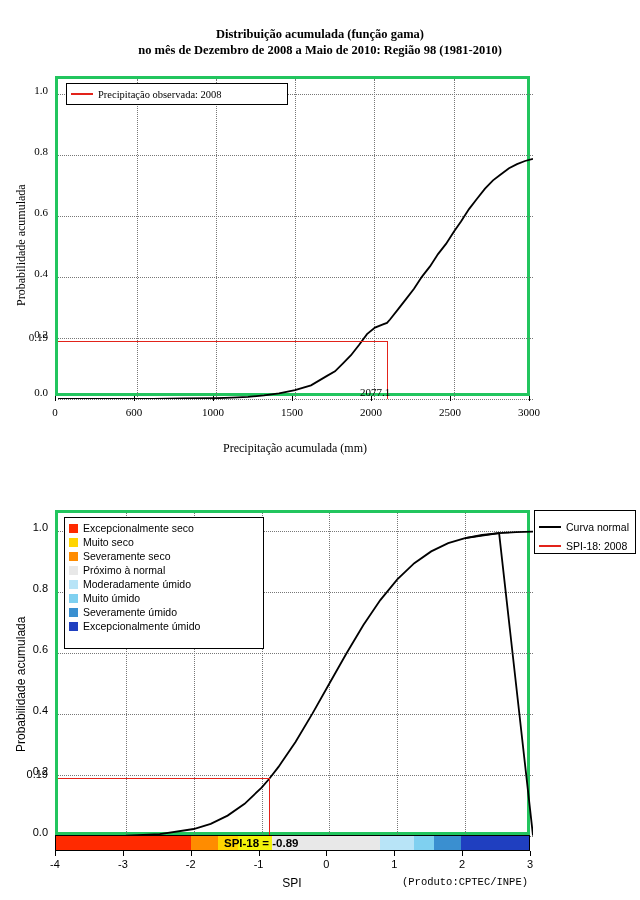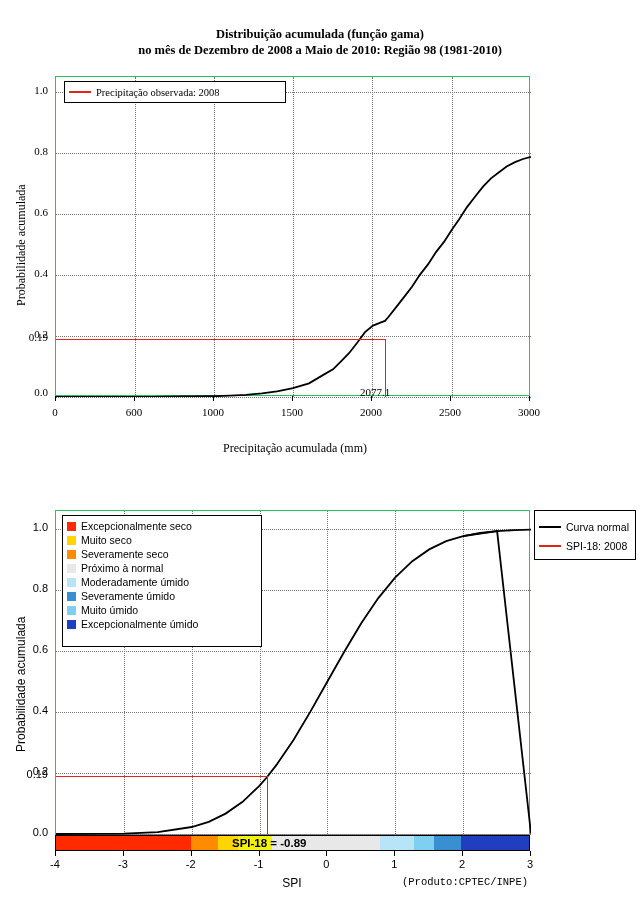--- a/index.html
+++ b/index.html
@@ -3,21 +3,21 @@
 <meta charset="utf-8">
 <style>
   html,body{margin:0;padding:0;}
   body{width:640px;height:900px;background:#ffffff;font-family:"Liberation Sans",sans-serif;position:relative;overflow:hidden;}
   .panel{position:absolute;left:0;width:640px;}
   #panel-top{top:16px;height:452px;font-family:Liberation Serif, serif;}
   #panel-bottom{top:452px;height:448px;}
 
   .title{text-align:center;font-weight:bold;font-size:12.5px;color:#000;line-height:16px;}
 
-  .plot-area{position:absolute;background:#fff;border:1px solid #22c55e;box-sizing:border-box;}
+  .plot-area{position:absolute;background:#fff;border:3px solid #22c55e;box-sizing:border-box;}
   .grid-v,.grid-h{position:absolute;background:transparent;}
   .grid-v{width:0;border-left:1px dotted #777;}
   .grid-h{height:0;border-top:1px dotted #777;}
 
   .ytick-label{position:absolute;font-size:11px;color:#000;text-align:right;width:34px;}
   .xtick-label{position:absolute;font-size:11px;color:#000;text-align:center;width:40px;}
   .tick-v{position:absolute;width:0;border-left:1px solid #000;}
 
   .axis-label{position:absolute;font-size:12px;color:#000;text-align:center;}
   .ylabel{position:absolute;font-size:12px;color:#000;transform:rotate(-90deg);transform-origin:left top;white-space:nowrap;}
@@ -27,21 +27,21 @@
   .legend-swatch{width:9px;height:9px;margin-right:5px;flex:0 0 auto;}
   .legend-line{width:22px;height:0;border-top:2px solid #000;margin-right:5px;flex:0 0 auto;}
   .legend-text{font-size:10.5px;color:#000;white-space:nowrap;}
 
   .callout{position:absolute;font-size:11px;color:#000;white-space:nowrap;}
   .redline-h{position:absolute;height:0;border-top:1.4px solid #e2231a;}
   .redline-v{position:absolute;width:0;border-left:1.4px solid #e2231a;}
 
   .cbar{position:absolute;display:flex;border:1px solid #000;box-sizing:border-box;}
   .cbar div{height:100%;}
-  .spi-tag{position:absolute;font-size:11.5px;font-weight:bold;color:#000;white-space:nowrap;margin-left:8px;}
+  .spi-tag{position:absolute;font-size:11.5px;font-weight:bold;color:#000;white-space:nowrap;}
   .source{position:absolute;font-size:10.5px;color:#000;font-family:Liberation Mono, monospace;}
   svg{display:block;}
 </style>
 </head>
 <body>
 
 <div class="panel" id="panel-top">
 
   <div class="title" style="position:absolute;left:0;top:10px;width:640px;">
     <div>Distribuição acumulada (função gama)</div>
@@ -154,35 +154,35 @@
       </div>
       <div class="legend-row">
         <span class="legend-swatch" style="background:#e8e8e8;"></span>
         <span class="legend-text">Próximo à normal</span>
       </div>
       <div class="legend-row">
         <span class="legend-swatch" style="background:#b8e4f7;"></span>
         <span class="legend-text">Moderadamente úmido</span>
       </div>
       <div class="legend-row">
+        <span class="legend-swatch" style="background:#7fd0f0;"></span>
+        <span class="legend-text">Muito úmido</span>
+      </div>
+      <div class="legend-row">
         <span class="legend-swatch" style="background:#3a8fd0;"></span>
         <span class="legend-text">Severamente úmido</span>
       </div>
       <div class="legend-row">
-        <span class="legend-swatch" style="background:#7fd0f0;"></span>
-        <span class="legend-text">Muito úmido</span>
-      </div>
-      <div class="legend-row">
         <span class="legend-swatch" style="background:#1f3fc0;"></span>
         <span class="legend-text">Excepcionalmente úmido</span>
       </div>
     </div>
   </div>
 
-  <div class="legend-box" style="left:534px;top:58px;width:102px;height:50px;">
+  <div class="legend-box" style="left:534px;top:58px;width:102px;height:44px;">
     <div class="legend-row" style="margin-top:4px;height:24px;">
       <span class="legend-line" style="border-top-color:#000000;"></span>
       <span class="legend-text" style="line-height:11px;white-space:normal;">Curva normal</span>
     </div>
     <div class="legend-row">
       <span class="legend-line" style="border-top-color:#e2231a;"></span>
       <span class="legend-text">SPI-18: 2008</span>
     </div>
   </div>
 

